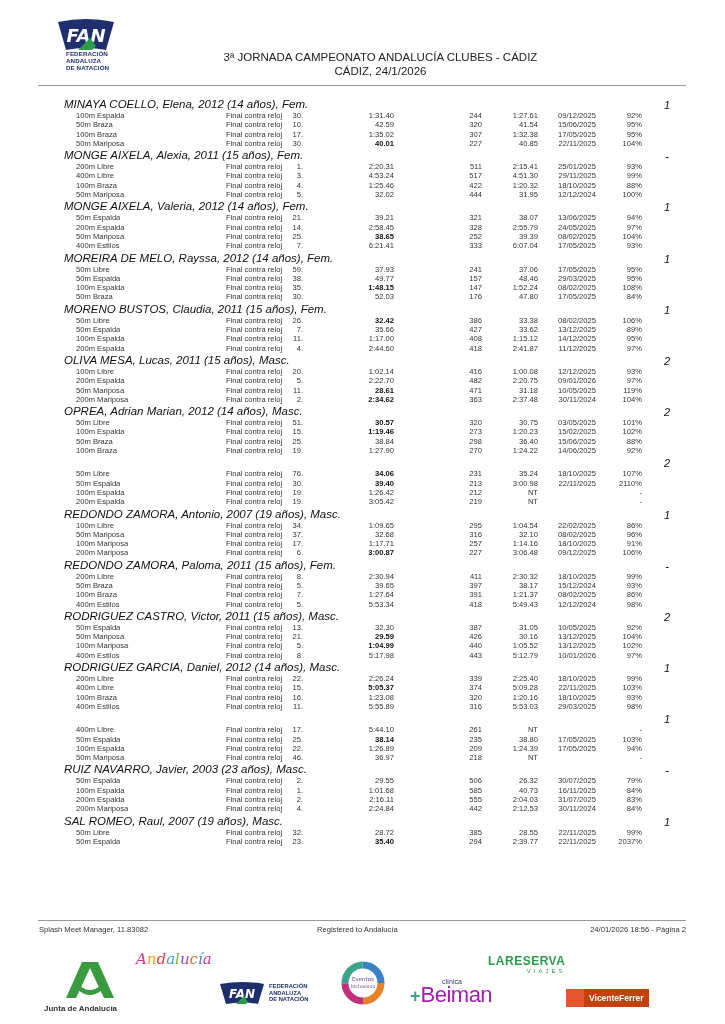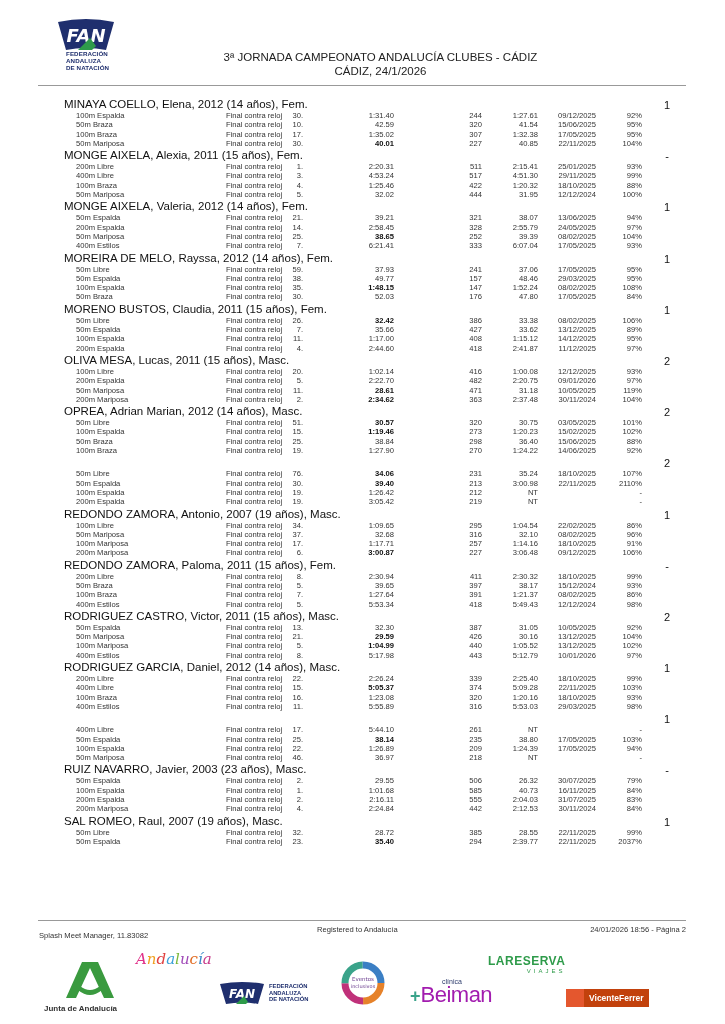--- a/index.html
+++ b/index.html
@@ -9,38 +9,38 @@
   .header-logo svg { display: block; }
   .logo-text { position: absolute; left: 66px; top: 50px; font-size: 6.2px; line-height: 7px;
                color: #1f2f6e; font-weight: bold; letter-spacing: 0.1px; }
   .title-block { position: absolute; left: 0; width: 725px; top: 50px; text-align: center; }
   .title-line { font-size: 11.5px; line-height: 14px; color: #222; position: relative; left: 18px; }
   .top-rule { position: absolute; left: 38px; width: 648px; top: 85px; height: 1px; background: #999; }
   .bottom-rule { position: absolute; left: 38px; width: 648px; top: 920px; height: 1px; background: #999; }
 
   .results { position: absolute; left: 0; top: 97px; width: 725px; }
   .athlete { position: relative; }
-  .athlete-head { position: relative; height: 14px; }
+  .athlete-head { position: relative; height: 14px; font-style: italic; }
   .athlete-name { position: absolute; left: 64px; top: 0; font-size: 11.5px; line-height: 14px; color: #111; white-space: nowrap; }
   .athlete-mark { position: absolute; left: 660px; top: 1px; font-size: 11px; line-height: 14px; color: #111; width: 14px; text-align: center; }
   .row { position: relative; height: 9.3px; font-size: 7.6px; line-height: 9.3px; color: #333; white-space: nowrap; }
   .row span { position: absolute; top: 0; }
   .c-event { left: 76px; }
   .c-round { left: 226px; }
   .c-place { left: 283px; width: 20px; text-align: right; }
   .c-time { left: 340px; width: 54px; text-align: right; }
   .c-pts { left: 458px; width: 24px; text-align: right; }
   .c-best { left: 480px; width: 58px; text-align: right; }
   .c-date { left: 536px; width: 60px; text-align: right; }
   .c-pct { left: 600px; width: 42px; text-align: right; }
   .bold { font-weight: bold; color: #111; }
 
   .footer { position: absolute; top: 925px; left: 0; width: 725px; font-size: 7.6px; color: #333; }
   .footer span { position: absolute; top: 0; white-space: nowrap; }
-  .f-left { left: 39px; margin-top: 6px; }
+  .f-left { left: 39px; }
   .f-center { left: 317px; }
   .f-right { right: 39px; }
 
   .sponsor { position: absolute; }
   .s-junta { left: 40px; top: 960px; width: 100px; height: 56px; text-align: center; }
   .s-junta .txt { position: absolute; left: 4px; top: 44px; font-size: 8px; font-weight: bold; color: #333; white-space: nowrap; }
   .s-andalucia { left: 136px; top: 950px; font-size: 15px; font-style: italic; font-family: "DejaVu Serif", serif; white-space: nowrap; }
   .s-andalucia span { display: inline-block; }
   .s-fan2 { left: 218px; top: 980px; width: 120px; height: 30px; }
   .s-fan2 .txt { position: absolute; left: 51px; top: 3px; font-size: 5.8px; line-height: 6.5px; color: #1f2f6e; font-weight: bold; }

